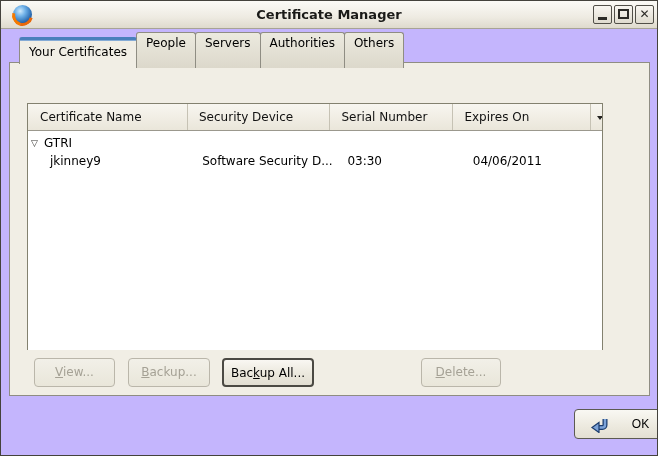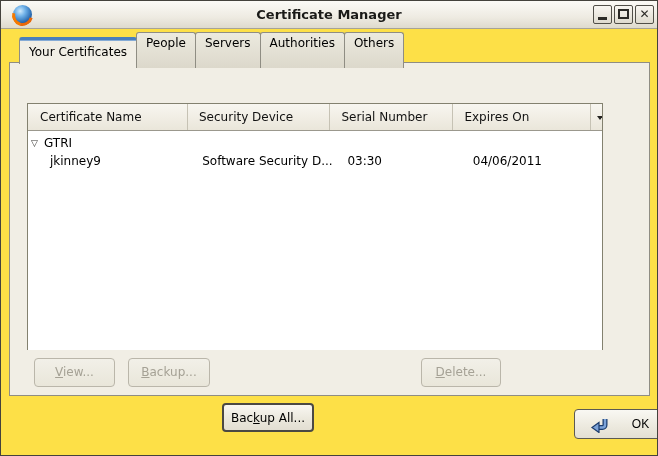--- a/index.html
+++ b/index.html
@@ -7,21 +7,21 @@
   body {
     font-family: "DejaVu Sans", "Liberation Sans", sans-serif;
     font-size: 12px;
     color: #000;
     background: #fff;
   }
 
   .window {
     position: relative;
     width: 658px; height: 456px;
-    background: #fde047;
+    background: #c4b5fd;
     border: 1px solid #44423c;
     overflow: hidden;
   }
 
   
   .titlebar {
     position: absolute; top: 0; left: 0; right: 0; height: 28px;
     background: linear-gradient(#fbfaf6, #eeebe2 60%, #dedacd);
     border-bottom: 1px solid #a7a396;
   }
@@ -123,21 +123,21 @@
     color: #000;
   }
   .btn.disabled {
     border: 1px solid #bab6aa;
     background: linear-gradient(#f2f0e8, #e9e6da);
     color: #a5a195;
   }
   .mnemonic { text-decoration: underline; }
   #btn-view   { left: 33px;  width: 81px; }
   #btn-backup { left: 127px; width: 82px; }
-  #btn-backup-all { left: 221px; width: 92px; margin-top: 45px; }
+  #btn-backup-all { left: 221px; width: 92px; }
   #btn-import { left: 324px; width: 84px; }
   #btn-delete { left: 420px; width: 80px; }
 
   
   .ok-btn {
     position: absolute; left: 573px; top: 408px; width: 90px; height: 30px;
     border: 1px solid #5c5a52; border-radius: 4px;
     background: linear-gradient(#f9f8f3, #ece9de 60%, #e3dfd3);
     display: flex; align-items: center; justify-content: center; gap: 23px;
     font-size: 12px; color: #000;

